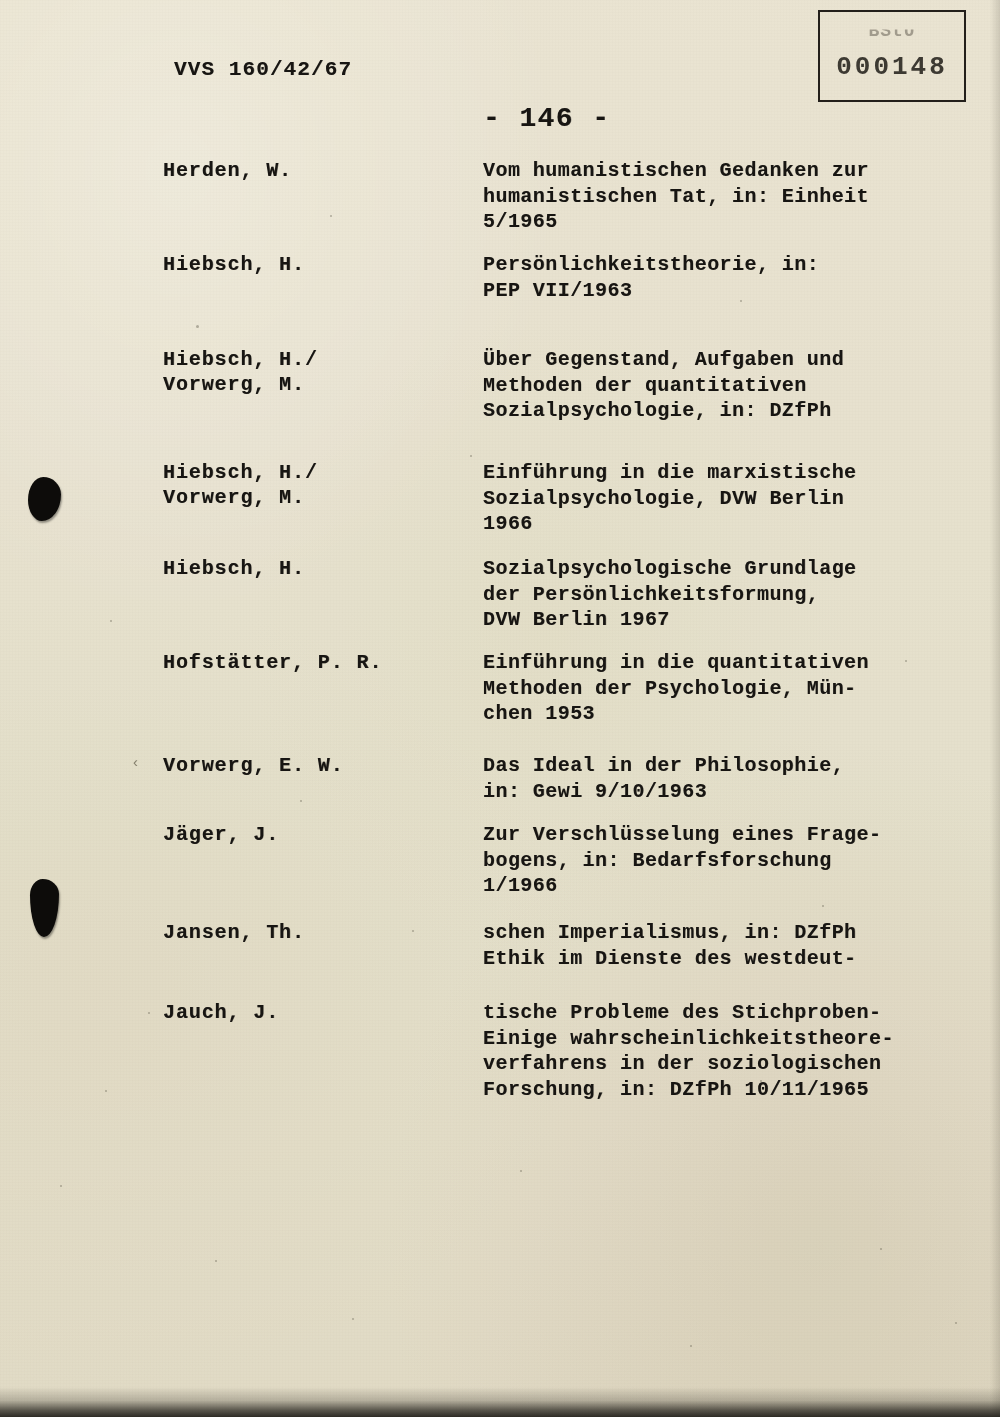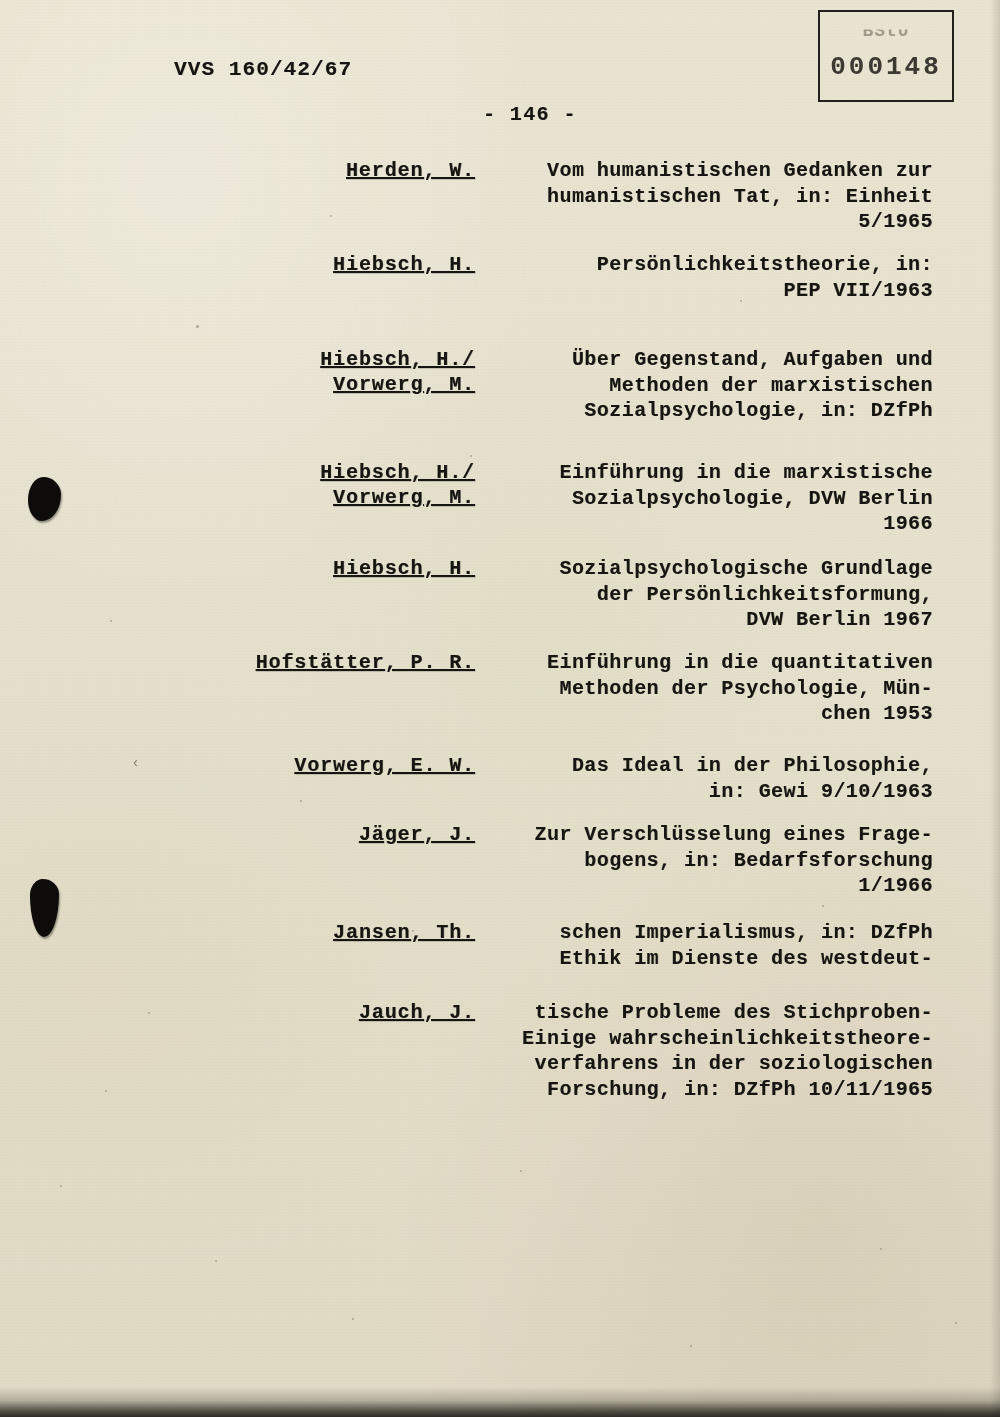--- a/index.html
+++ b/index.html
@@ -53,47 +53,46 @@
     width: 10px;
     background: linear-gradient(to right, rgba(60,56,46,0) 0%, rgba(60,56,46,0.16) 100%);
     pointer-events: none;
   }
 
   
   .mono {
     font-family: "Liberation Mono", "DejaVu Sans Mono", monospace;
     white-space: pre;
     letter-spacing: 0.6px;
-    text-align: right;
   }
   #doc-code {
     position: absolute;
     left: 174px;
     top: 58px;
     font-size: 21px;
     font-weight: 700;
     letter-spacing: 1.1px;
     text-shadow: 0.4px 0.3px 0 rgba(23,21,18,0.45);
   }
   #page-number {
     position: absolute;
     left: 483px;
     top: 103px;
-    font-size: 20px;
+    font-size: 28px;
     font-weight: 700;
     letter-spacing: 1.4px;
     text-shadow: 0.4px 0.3px 0 rgba(23,21,18,0.4);
   }
 
   
   #archive-stamp {
     position: absolute;
     left: 818px;
     top: 10px;
-    width: 136px;
+    width: 148px;
     height: 92px;
     border: 2.5px solid #272420;
     box-sizing: border-box;
     filter: contrast(1.05);
   }
   #archive-stamp::after {
     content: "";
     position: absolute;
     inset: -1px;
     border: 1px solid rgba(40,37,32,0.35);
@@ -130,28 +129,27 @@
     top: 0;
     width: 1000px;
   }
   .bib-entry {
     position: absolute;
     left: 0;
     width: 1000px;
   }
   .bib-author {
     position: absolute;
-    left: 175px;
+    left: 163px;
     width: 300px;
     font-size: 20px;
     font-weight: 700;
     line-height: 25px;
     letter-spacing: 0.9px;
     text-shadow: 0.45px 0.35px 0 rgba(23,21,18,0.5);
-    text-decoration: underline;
   }
   .bib-title {
     position: absolute;
     left: 483px;
     width: 450px;
     font-size: 20px;
     font-weight: 700;
     line-height: 25.5px;
     letter-spacing: 0.45px;
     text-shadow: 0.35px 0.28px 0 rgba(23,21,18,0.38);
@@ -219,21 +217,21 @@
       <div class="bib-entry" style="top: 158px;">
         <div class="bib-author mono"><span class="bib-line">Herden, W.</span></div>
         <div class="bib-title mono"><span class="bib-line">Vom humanistischen Gedanken zur</span><span class="bib-line">humanistischen Tat, in: Einheit</span><span class="bib-line">5/1965</span></div>
       </div>
       <div class="bib-entry" style="top: 252px;">
         <div class="bib-author mono"><span class="bib-line">Hiebsch, H.</span></div>
         <div class="bib-title mono"><span class="bib-line">Persönlichkeitstheorie, in:</span><span class="bib-line">PEP VII/1963</span></div>
       </div>
       <div class="bib-entry" style="top: 347px;">
         <div class="bib-author mono"><span class="bib-line">Hiebsch, H./</span><span class="bib-line">Vorwerg, M.</span></div>
-        <div class="bib-title mono"><span class="bib-line">Über Gegenstand, Aufgaben und</span><span class="bib-line">Methoden der marxistischen</span><span class="bib-line">Sozialpsychologie, in: DZfPh</span></div>
+        <div class="bib-title mono"><span class="bib-line">Über Gegenstand, Aufgaben und</span><span class="bib-line">Methoden der quantitativen</span><span class="bib-line">Sozialpsychologie, in: DZfPh</span></div>
       </div>
       <div class="bib-entry" style="top: 460px;">
         <div class="bib-author mono"><span class="bib-line">Hiebsch, H./</span><span class="bib-line">Vorwerg, M.</span></div>
         <div class="bib-title mono"><span class="bib-line">Einführung in die marxistische</span><span class="bib-line">Sozialpsychologie, DVW Berlin</span><span class="bib-line">1966</span></div>
       </div>
       <div class="bib-entry" style="top: 556px;">
         <div class="bib-author mono"><span class="bib-line">Hiebsch, H.</span></div>
         <div class="bib-title mono"><span class="bib-line">Sozialpsychologische Grundlage</span><span class="bib-line">der Persönlichkeitsformung,</span><span class="bib-line">DVW Berlin 1967</span></div>
       </div>
       <div class="bib-entry" style="top: 650px;">

